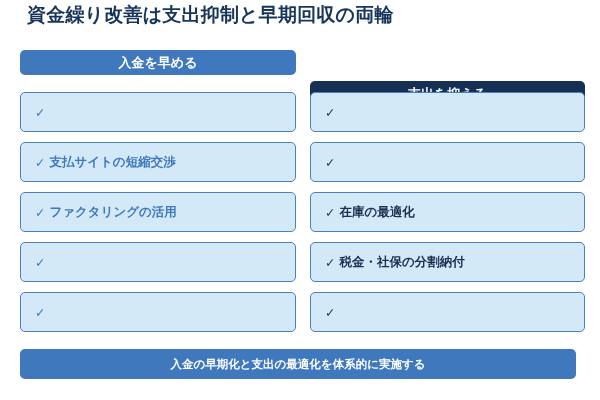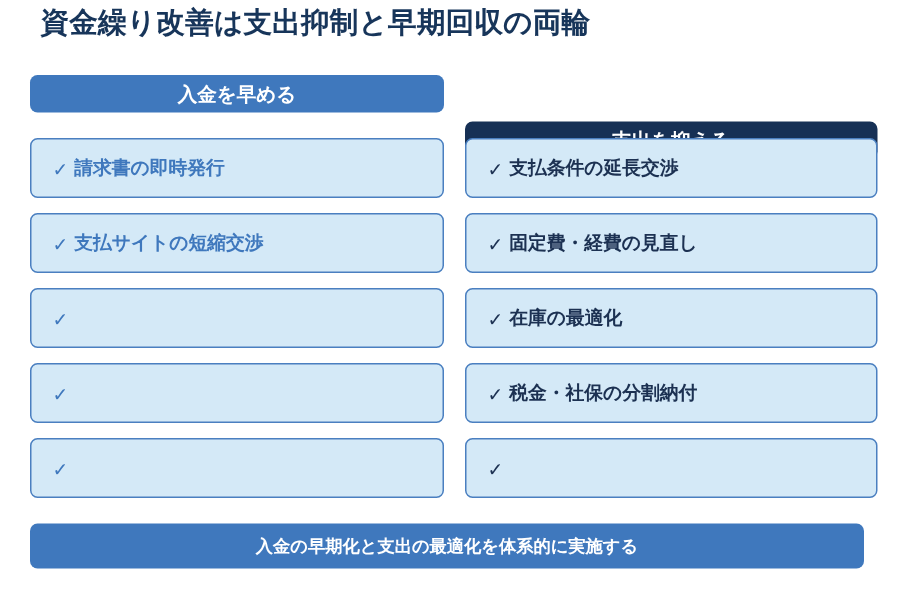--- a/index.html
+++ b/index.html
@@ -36,43 +36,41 @@
 </head>
 <body>
 
 <div class="title">資金繰り改善は支出抑制と早期回収の両輪</div>
 
 <div class="col-header left">入金を早める</div>
 <div class="col-header right">支出を抑える</div>
 
 <div class="card left" style="top:92px">
   <span class="check">✓</span>
-  <span>請求書の即時発行</span>
 </div>
 <div class="card left" style="top:142px">
   <span class="check">✓</span>
   <span>支払サイトの短縮交渉</span>
 </div>
 <div class="card left" style="top:192px">
   <span class="check">✓</span>
+  <span>ファクタリングの活用</span>
 </div>
 <div class="card left" style="top:242px">
   <span class="check">✓</span>
 </div>
 <div class="card left" style="top:292px">
   <span class="check">✓</span>
 </div>
 
 <div class="card right" style="top:92px">
   <span class="check">✓</span>
-  <span>支払条件の延長交渉</span>
 </div>
 <div class="card right" style="top:142px">
   <span class="check">✓</span>
-  <span>固定費・経費の見直し</span>
 </div>
 <div class="card right" style="top:192px">
   <span class="check">✓</span>
   <span>在庫の最適化</span>
 </div>
 <div class="card right" style="top:242px">
   <span class="check">✓</span>
   <span>税金・社保の分割納付</span>
 </div>
 <div class="card right" style="top:292px">

